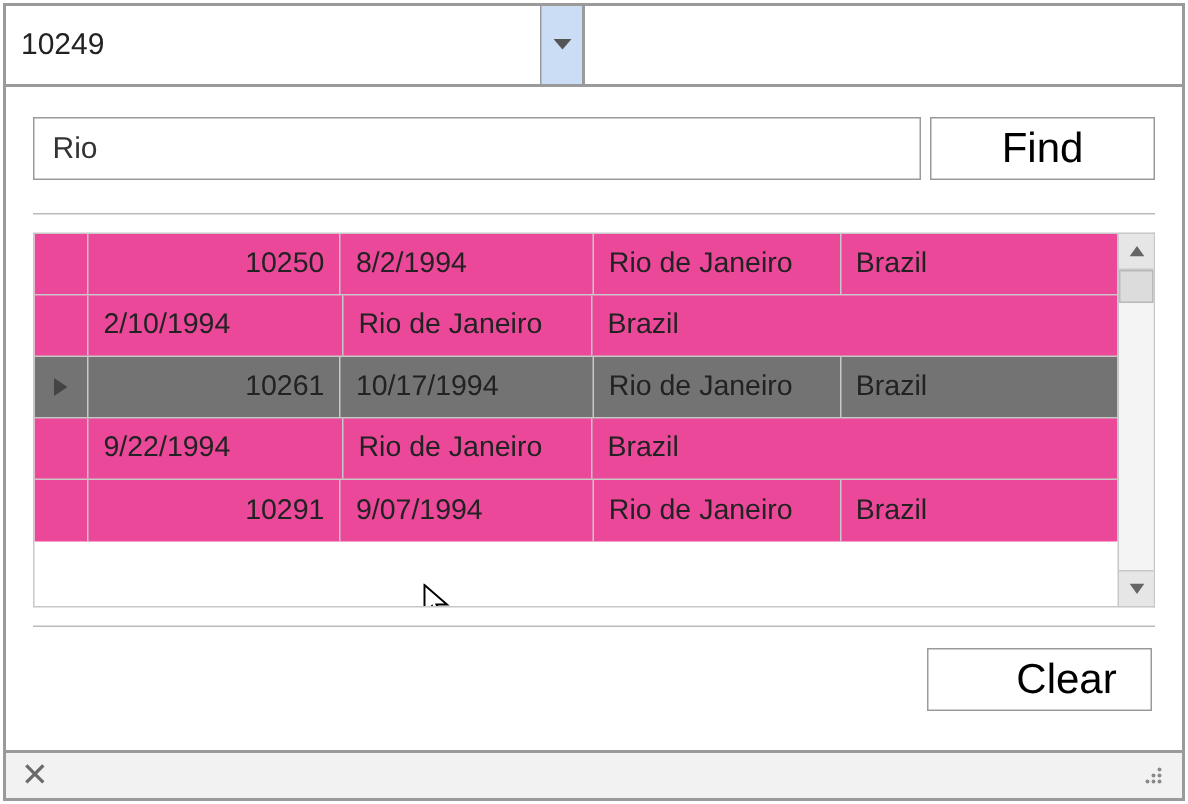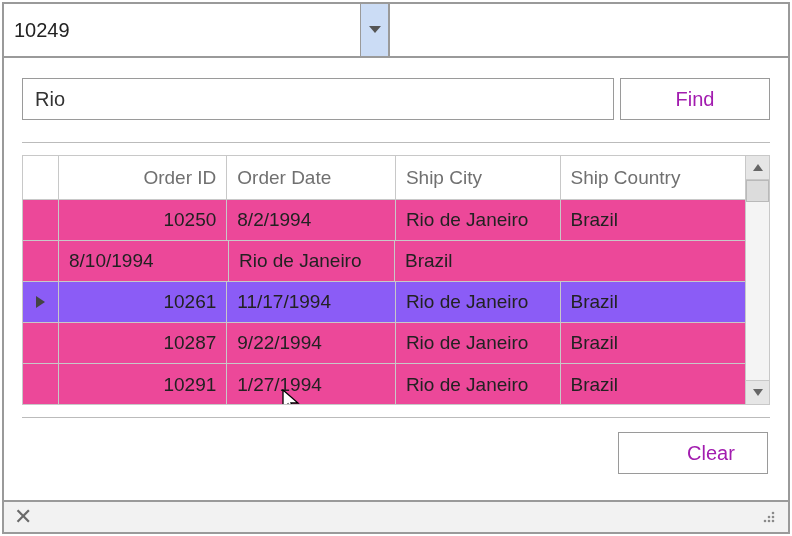--- a/index.html
+++ b/index.html
@@ -66,22 +66,22 @@
     flex: 1;
     border: 1px solid #9a9a9a;
     padding: 0 12px;
     font-size: 20px;
     color: #333;
     outline: none;
   }
   .btn {
     border: 1px solid #9a9a9a;
     background: #fff;
-    font-size: 20px;
-    color: #a21caf;
+    font-size: 28px;
+    color: #000000;
     display: flex;
     align-items: center;
     justify-content: center;
     cursor: pointer;
     user-select: none;
   }
   .find-btn { width: 150px; }
   .clear-btn { width: 150px; height: 42px; padding-left: 36px; }
   .sep {
     border: none;
@@ -125,21 +125,21 @@
   .col-city{ width: 166px; }
   .col-ctry{ width: 186px; border-right: none; }
   .gbody { }
   .grow {
     display: flex;
     height: 41px;
     border-bottom: 1px solid #c8c8c8;
     background: #ec4899;
   }
   .grow:last-child { border-bottom: none; }
-  .grow.sel { background: #8b5cf6; }
+  .grow.sel { background: #737373; }
   .gc.col-id { color: #222; font-size: 19px; }
   .gc { color: #222; font-size: 19px; }
   .row-arrow svg { display:block; }
   
   .vscroll {
     width: 24px;
     border: 1px solid #c8c8c8;
     border-left: none;
     display: flex;
     flex-direction: column;
@@ -214,63 +214,55 @@
 
     <div class="search-row">
       <input class="search-input" value="Rio" style="">
       <div class="btn find-btn">Find</div>
     </div>
 
     <hr class="sep">
 
     <div class="grid-wrap">
       <div class="grid">
-        <div class="ghead">
-          <div class="gh col-ind"></div>
-          <div class="gh col-id">Order ID</div>
-          <div class="gh col-dt">Order Date</div>
-          <div class="gh col-city">Ship City</div>
-          <div class="gh col-ctry">Ship Country</div>
-        </div>
         <div class="gbody" id="gbody">
             <div class="grow">
               <div class="gc col-ind row-arrow"></div>
               <div class="gc col-id">10250</div>
               <div class="gc col-dt">8/2/1994</div>
               <div class="gc col-city">Rio de Janeiro</div>
               <div class="gc col-ctry">Brazil</div>
             </div>
             <div class="grow">
               <div class="gc col-ind row-arrow"></div>
-              <div class="gc col-dt">8/10/1994</div>
+              <div class="gc col-dt">2/10/1994</div>
               <div class="gc col-city">Rio de Janeiro</div>
               <div class="gc col-ctry">Brazil</div>
             </div>
             <div class="grow sel">
               <div class="gc col-ind row-arrow">
                 <svg width="9" height="12" viewBox="0 0 9 12">
                   <polygon points="0,0 9,6 0,12" fill="#444"></polygon>
                 </svg>
               </div>
               <div class="gc col-id">10261</div>
-              <div class="gc col-dt">11/17/1994</div>
+              <div class="gc col-dt">10/17/1994</div>
               <div class="gc col-city">Rio de Janeiro</div>
               <div class="gc col-ctry">Brazil</div>
             </div>
             <div class="grow">
               <div class="gc col-ind row-arrow"></div>
-              <div class="gc col-id">10287</div>
               <div class="gc col-dt">9/22/1994</div>
               <div class="gc col-city">Rio de Janeiro</div>
               <div class="gc col-ctry">Brazil</div>
             </div>
             <div class="grow">
               <div class="gc col-ind row-arrow"></div>
               <div class="gc col-id">10291</div>
-              <div class="gc col-dt">1/27/1994</div>
+              <div class="gc col-dt">9/07/1994</div>
               <div class="gc col-city">Rio de Janeiro</div>
               <div class="gc col-ctry">Brazil</div>
             </div>
           </div>
 
         <div class="cursor">
           <svg width="20" height="26" viewBox="0 0 20 26">
             <polygon points="1,1 1,20 6,15 10,24 13,23 9,14 16,14" fill="#fff" stroke="#000" stroke-width="1.3"></polygon>
           </svg>
         </div>

